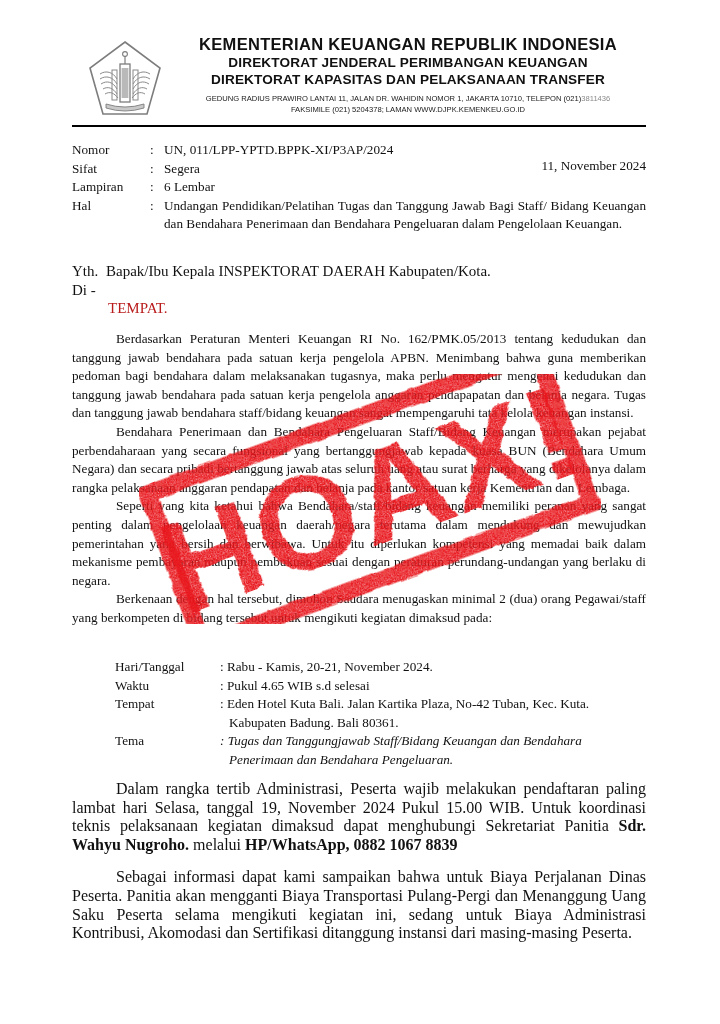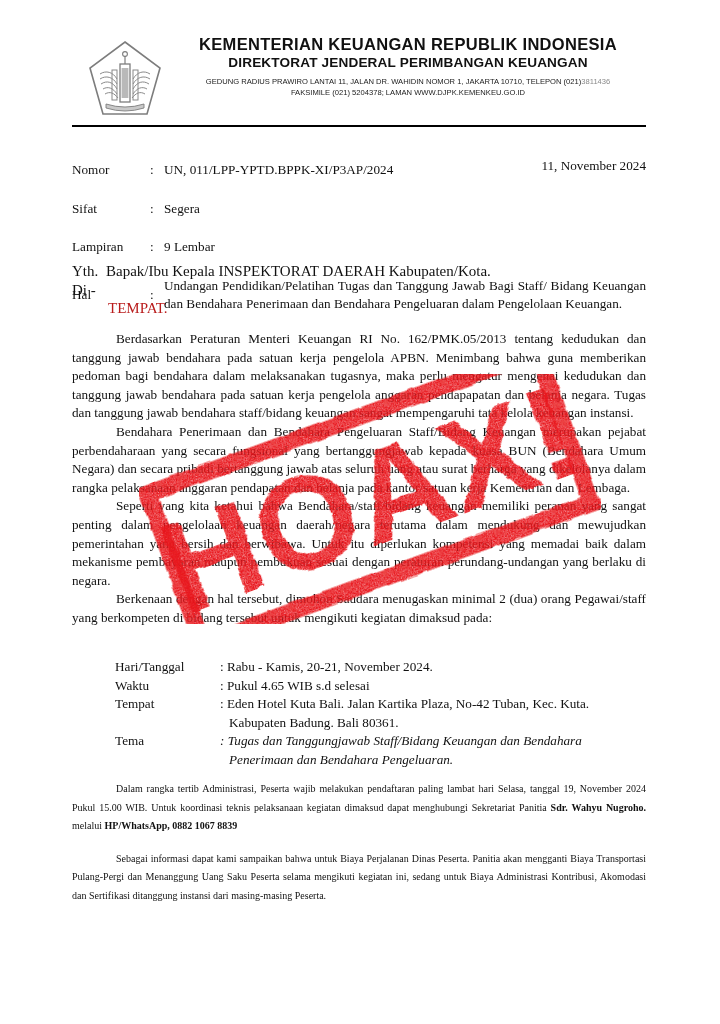--- a/index.html
+++ b/index.html
@@ -82,21 +82,21 @@
 
   
   .meta {
     position: absolute;
     left: 72px;
     top: 141px;
     width: 574px;
     font-size: 13.2px;
     line-height: 18.6px;
   }
-  .meta-row { display: flex; align-items: center; margin-top: 20px; }
+  .meta-row { display: flex; align-items: flex-start; }
   .meta-label { width: 78px; flex: 0 0 78px; }
   .meta-colon { width: 14px; flex: 0 0 14px; }
   .meta-val { flex: 1 1 auto; }
   .meta-val.just { text-align: justify; text-justify: inter-word; }
   .meta-date {
     position: absolute;
     right: 0;
     top: 16px;
     font-size: 13.2px;
     white-space: nowrap;
@@ -147,21 +147,21 @@
   .d-val { flex: 1 1 auto; }
   .d-val .cont { display: block; padding-left: 9px; }
   .d-val.italic { font-style: italic; }
 
   
   .closing {
     position: absolute;
     left: 72px;
     top: 780px;
     width: 574px;
-    font-size: 10px;
+    font-size: 16px;
     line-height: 18.6px;
   }
   .closing .para + .para { margin-top: 14px; }
   .b { font-weight: bold; }
 
   
   .stamp {
     position: absolute;
     left: 139px;
     top: 374px;
@@ -208,20 +208,21 @@
         <rect x="26" y="32" width="5" height="30" fill="none" stroke="#8a8a8a" stroke-width="1"></rect>
         <rect x="47" y="32" width="5" height="30" fill="none" stroke="#8a8a8a" stroke-width="1"></rect>
 
         <path d="M20 66 Q39 72 58 66 L58 70 Q39 76 20 70 Z" fill="#c9c9c9" stroke="#7d7d7d" stroke-width="0.9"></path>
       </svg>
     </div>
 
     <div class="lh-text">
       <div class="lh-l1">KEMENTERIAN KEUANGAN REPUBLIK INDONESIA</div>
       <div class="lh-l2">DIREKTORAT JENDERAL PERIMBANGAN KEUANGAN</div>
+      <div class="lh-l3">DIREKTORAT KAPASITAS DAN PELAKSANAAN TRANSFER</div>
       <div class="lh-small">
         <div><span>GEDUNG RADIUS PRAWIRO LANTAI 11, JALAN DR. WAHIDIN NOMOR 1, JAKARTA 10710, TELEPON (021)</span><span class="faint">3811436</span></div>
         <div>FAKSIMILE (021) 5204378; LAMAN WWW.DJPK.KEMENKEU.GO.ID</div>
       </div>
     </div>
   </div>
 
   <div class="rule"></div>
 
   <div class="meta">
@@ -235,21 +236,21 @@
 
     <div class="meta-row">
       <span class="meta-label">Sifat</span>
       <span class="meta-colon">:</span>
       <span class="meta-val">Segera</span>
     </div>
 
     <div class="meta-row">
       <span class="meta-label">Lampiran</span>
       <span class="meta-colon">:</span>
-      <span class="meta-val">9 Lembar</span>
+      <span class="meta-val">6 Lembar</span>
     </div>
 
     <div class="meta-row">
       <span class="meta-label">Hal</span>
       <span class="meta-colon">:</span>
       <span class="meta-val just">Undangan Pendidikan/Pelatihan Tugas dan Tanggung Jawab Bagi Staff/ Bidang Keuangan dan Bendahara Penerimaan dan Bendahara Pengeluaran dalam Pengelolaan Keuangan.</span>
     </div>
   </div>
 
   <div class="addressee">

